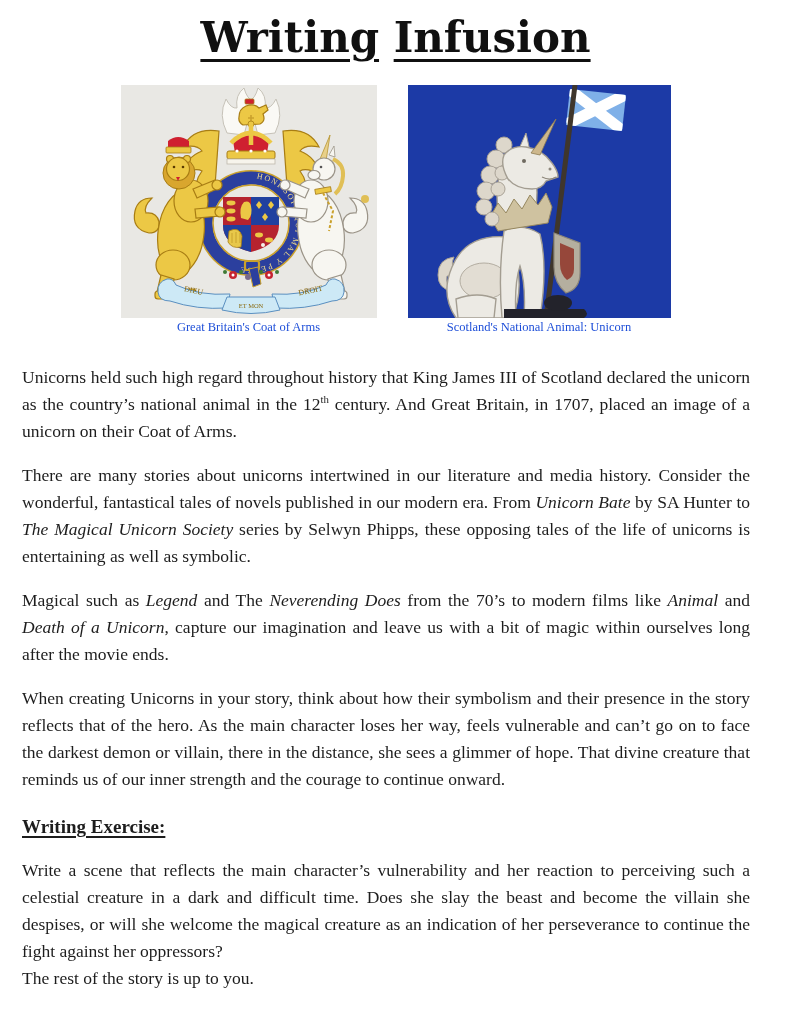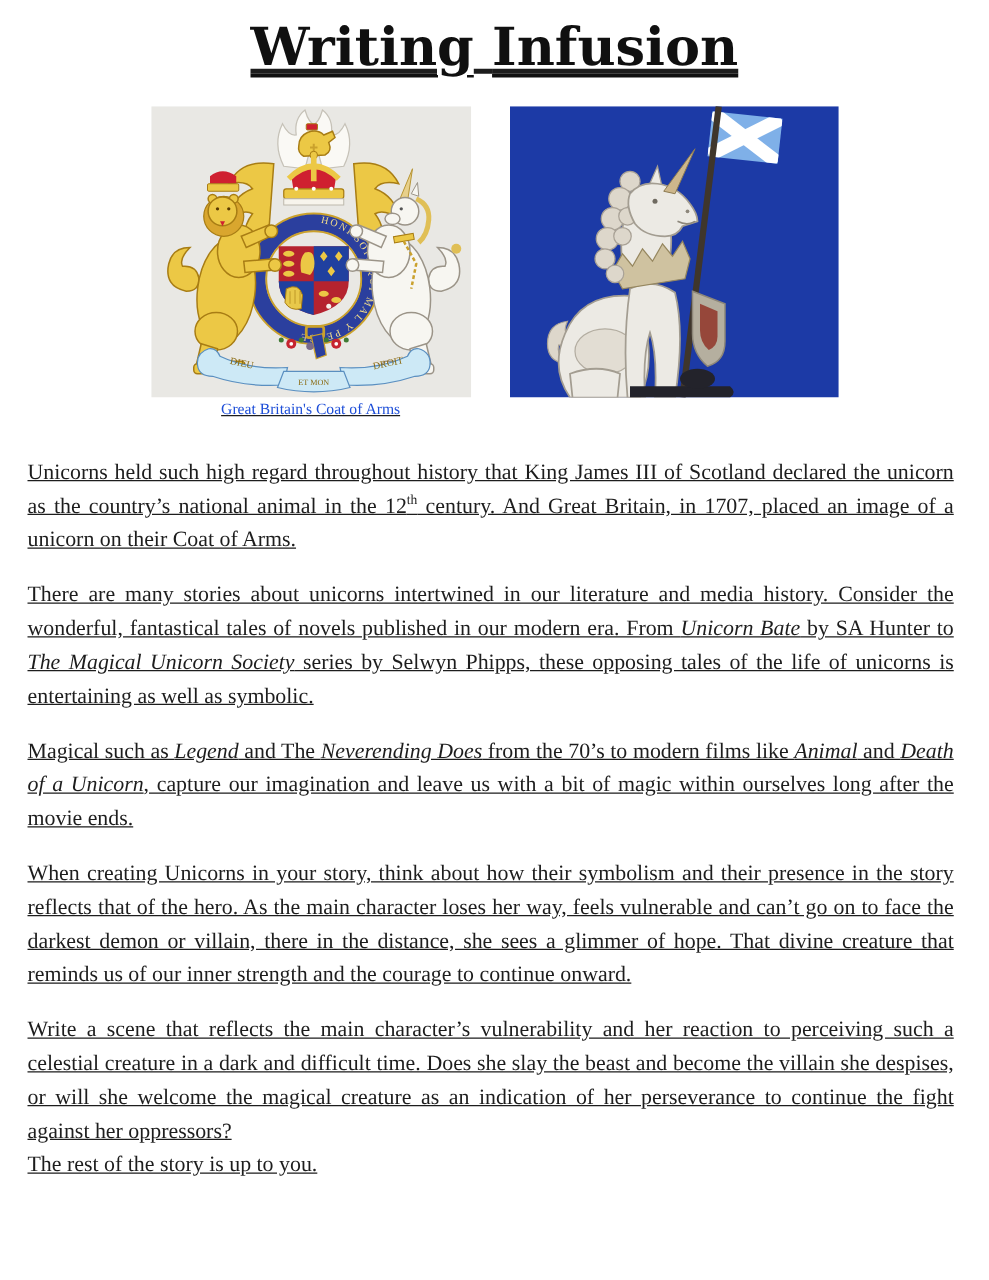--- a/index.html
+++ b/index.html
@@ -5,29 +5,29 @@
   :root{
     --ink:#1d1d1d; --title-ink:#101010;
     --left-bg:#e9e8e4; --right-bg:#1c3aa6;
     --flag-blue:#7fb0e8; --gold:#ecc845; --gold-dark:#a87d14;
     --garter-blue:#2b3f9e; --shield-red:#b5232f; --shield-blue:#20409f;
     --statue-white:#eceae4; --ribbon-blue:#cde9f6;
   }
   *{box-sizing:border-box;}
   html,body{margin:0;padding:0;background:#ffffff;}
   body{width:791px;font-family:"Liberation Serif",serif;color:var(--ink);}
-  .page{width:791px;min-height:1024px;padding:14px 0 10px;background:#fff;text-decoration:underline;}
+  .page{width:791px;min-height:1024px;padding:14px 0 10px;background:#fff;}
   h1.title{margin:0;text-align:center;font-family:"DejaVu Serif",serif;font-weight:600;
            font-size:42px;line-height:1.12;color:var(--title-ink);letter-spacing:0;}
   h1.title .u{text-decoration:underline;text-decoration-thickness:3px;text-underline-offset:7px;}
   .figures{display:flex;justify-content:center;align-items:flex-start;gap:31px;margin-top:24px;}
   figure{margin:0;text-align:center;}
   figure svg{display:block;}
   figcaption{font-size:12.5px;margin-top:2px;color:#1d4ed8;}
-  .body-text{padding:12px 28px 0 22px;font-size:17.5px;line-height:27px;text-align:justify;}
+  .body-text{padding:12px 41px 0 22px;font-size:17.5px;line-height:27px;text-align:justify;}
   .body-text p{margin:17px 0 0;}
   .body-text sup{font-size:0.62em;line-height:0;}
   h2.exercise{font-size:19px;margin:20px 0 0;font-weight:bold;font-family:"Liberation Serif",serif;
               text-decoration:underline;text-decoration-thickness:2px;text-underline-offset:3px;}
   
   .bgL{fill:var(--left-bg);} .bgR{fill:var(--right-bg);}
   .gold{fill:var(--gold);stroke:var(--gold-dark);stroke-width:1.2;}
   .white-sup{fill:#f7f6f1;stroke:#9b9488;stroke-width:1.2;}
   .stone{fill:var(--statue-white);stroke:#a39d91;stroke-width:1.4;}
   .stone-sh{fill:#ddd7cb;stroke:#a9a296;stroke-width:1;}
@@ -188,25 +188,27 @@
         <polygon points="110,66 118,48 122,66" fill="#eceae4" stroke="#a39d91" stroke-width="1"></polygon>
         <path class="stone" d="M96 70 q8 -10 22 -8 q16 2 26 16 q6 8 6 14 l-12 4 q-4 8 -14 8 q-16 0 -24 -10 q-8 -14 -4 -24 z"></path>
         <polygon points="123,68 148,34 132,70" fill="#cdb78c" stroke="#8d7b52" stroke-width="0.8"></polygon>
         <circle cx="116" cy="76" r="2" fill="#6f6a60"></circle>
         <circle cx="142" cy="84" r="1.5" fill="#8d877b"></circle>
         <path d="M134 92 q8 4 14 0" stroke="#8d877b" stroke-width="1.2" fill="none"></path>
 
         <path d="M96 224 h80 q6 5 0 9 h-80 z" fill="#23232b"></path>
         <ellipse cx="150" cy="218" rx="14" ry="8" fill="#23232b"></ellipse>
       </svg>
+      <figcaption>Scotland's National Animal: Unicorn</figcaption>
     </figure>
 
   </div>
 
   <div class="body-text">
     <p><span>Unicorns held such high regard throughout history that King James III of Scotland declared the unicorn as the country’s national animal in the 12</span><sup>th</sup><span> century. And Great Britain, in 1707, placed an image of a unicorn on their Coat of Arms.</span></p>
     <p><span>There are many stories about unicorns intertwined in our literature and media history. Consider the wonderful, fantastical tales of novels published in our modern era. From </span><em>Unicorn Bate</em><span> by SA Hunter to </span><em>The Magical Unicorn Society</em><span> series by Selwyn Phipps, these opposing tales of the life of unicorns is entertaining as well as symbolic.</span></p>
     <p><span>Magical such as </span><em>Legend</em><span> and The </span><em>Neverending Does</em><span> from the 70’s to modern films like </span><em>Animal</em><span> and </span><em>Death of a Unicorn</em><span>, capture our imagination and leave us with a bit of magic within ourselves long after the movie ends.</span></p>
     <p><span>When creating Unicorns in your story, think about how their symbolism and their presence in the story reflects that of the hero. As the main character loses her way, feels vulnerable and can’t go on to face the darkest demon or villain, there in the distance, she sees a glimmer of hope. That divine creature that reminds us of our inner strength and the courage to continue onward.</span></p>
+    <h2 class="exercise">Writing Exercise:</h2>
     <p><span>Write a scene that reflects the main character’s vulnerability and her reaction to perceiving such a celestial creature in a dark and difficult time. Does she slay the beast and become the villain she despises, or will she welcome the magical creature as an indication of her perseverance to continue the fight against her oppressors?</span><br><span>The rest of the story is up to you.</span></p>
   </div>
 
 </div>
 
 </body></html>

